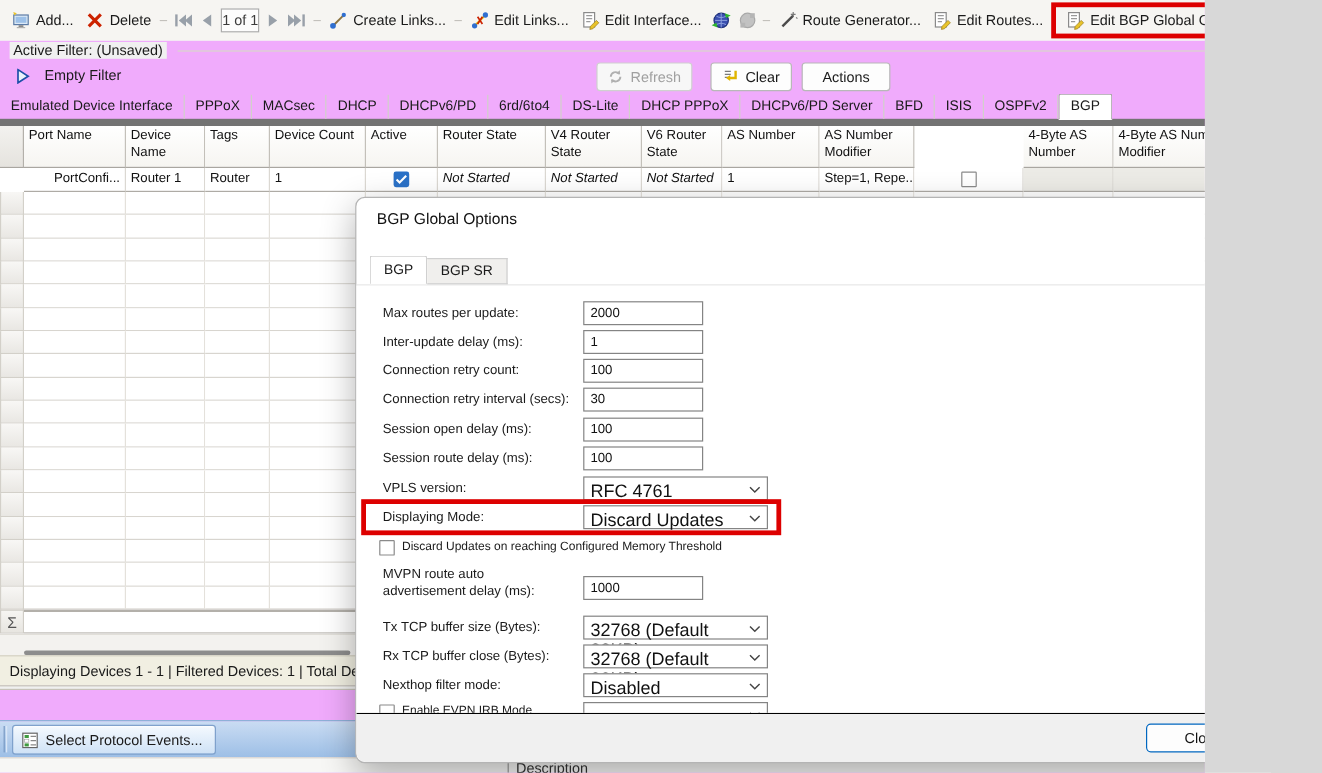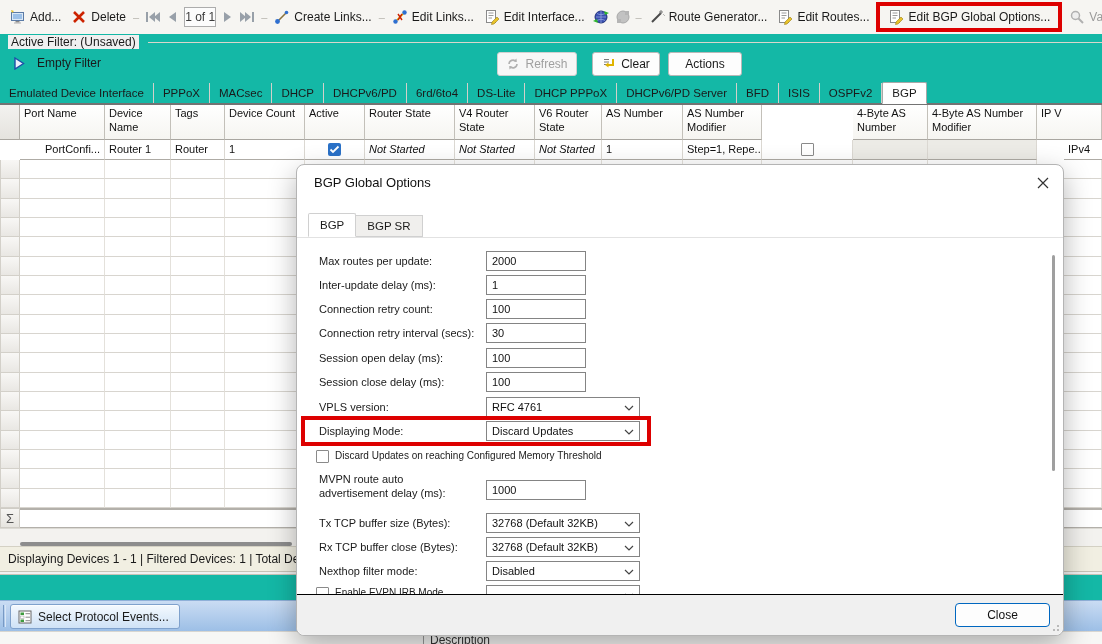--- a/index.html
+++ b/index.html
@@ -1,38 +1,38 @@
 <!DOCTYPE html>
 <html style="--hl: #dd0000; --cb-blue: #2a71c7; --close-blue: #0067c0;"><head>
 <meta charset="utf-8">
 <style>
   * { margin:0; padding:0; box-sizing:border-box; }
   body { font-family:"Liberation Sans", sans-serif; background:#d8d8d8; }
-  .screen { position:relative; width:1102px; height:644px; background:#14b8a6; overflow:hidden; font-family:"Liberation Sans",sans-serif; }
+  .screen { position:relative; width:1004px; height:644px; background:#f0abfc; overflow:hidden; font-family:"Liberation Sans",sans-serif; }
 
   
   .toolbar { position:absolute; top:0; left:0; width:1102px; height:34px; background:#f6f5f2; display:flex; align-items:center; padding-left:5px; white-space:nowrap; }
   .tb-btn { display:inline-flex; align-items:center; gap:4px; padding:3px 5px; font-size:12px; color:#1a1a1a; }
   .tb-sep { color:#b7b4ae; font-size:11px; padding:0 2px; }
   .rec-box { border:1px solid #acacac; background:#fcfcfc; font-size:12px; color:#3c3c3c; width:58px; height:20px; display:inline-flex; align-items:center; justify-content:center; margin:0 3px; }
   .navgrp { display:inline-flex; align-items:center; gap:6px; padding:0 4px; }
   .hl-frame { display:inline-flex; align-items:center; border:4px solid var(--hl); padding:0 3px; margin:0 2px; }
   .icon16 { width:16px; height:16px; flex:0 0 16px; }
   .gray-txt { color:#9b9b9b; }
 
   
   .filter-area { position:absolute; top:34px; left:0; width:1102px; height:49px; }
   .gb-label { position:absolute; left:8px; top:1px; font-size:12px; color:#1a1a1a; background:#f0f0f0; padding:0 3px; }
   .gb-line { position:absolute; left:148px; right:0; top:8px; border-top:1px solid #d9d6cb; }
   .empty-filter { position:absolute; left:13px; top:22px; display:flex; align-items:center; gap:12px; font-size:12px; color:#1a1a1a; }
   .fbtn { position:absolute; top:18px; height:24px; border:1px solid #b8b8b8; border-radius:3px; background:#fdfdfd; font-size:12px; display:flex; align-items:center; justify-content:center; gap:5px; color:#1a1a1a; }
   .fbtn.disabled { color:#a0a0a0; border-color:#d0d0d0; background:#f7f7f7; }
 
   
-  .tabstrip { position:absolute; top:84px; left:0; width:1102px; height:21px; display:flex; align-items:flex-end; border-bottom:2px solid #737373; font-size:11.5px; }
+  .tabstrip { position:absolute; top:84px; left:0; width:1102px; height:21px; display:flex; align-items:flex-end; border-bottom:6px solid #737373; font-size:11.5px; }
   .ptab { padding:3px 9px 3px 9px; color:#1a1a1a; border-right:1px solid #d2d0ca; height:20px; display:flex; align-items:center; }
   .ptab.active { background:#fff; border:1px solid #a8a8a8; border-bottom:1px solid #fff; margin-bottom:-1px; height:22px; border-radius:2px 2px 0 0; }
 
   
   .table-region { position:absolute; top:105px; left:0; width:1102px; height:443px; background:#fff; }
   .hcell { position:absolute; top:0; height:35px; border-right:1px solid #c3c0b9; border-bottom:1px solid #a9a6a0; background:linear-gradient(#ffffff,#f6f5f1); font-size:11px; color:#111; padding:2px 4px; line-height:1.25; overflow:hidden; }
   .sel-h { background:linear-gradient(#f3f2ef,#e5e3de); border-right:1px solid #b3b0aa; }
   .dcell { position:absolute; top:35px; height:20px; border-right:1px solid #dbd8d2; border-bottom:1px solid #aeaba5; background:#fff; font-size:11px; color:#111; padding:3px 4px 0 4px; white-space:nowrap; overflow:hidden; }
   .dcell.center { display:flex; align-items:center; justify-content:center; padding-top:0; }
   .dcell.right { text-align:right; }
@@ -66,21 +66,21 @@
   .dlg-x { position:absolute; right:8px; top:6px; width:24px; height:24px; display:flex; align-items:center; justify-content:center; }
   .dlg-tabs { position:absolute; left:11px; top:48px; display:flex; align-items:flex-end; font-size:11.5px; }
   .dtab { padding:4px 11px; color:#1a1a1a; }
   .dtab.active { background:#fff; border:1px solid #d0d0d0; border-bottom:1px solid #fff; border-radius:2px 2px 0 0; position:relative; z-index:2; padding:5px 11px; }
   .dtab.inactive { background:#f0efed; border:1px solid #d0d0d0; border-left:none; }
   .dlg-tabline { position:absolute; left:0; right:0; top:72px; border-top:1px solid #e2e2e2; }
   .dlg-body { position:absolute; left:0; right:0; top:73px; bottom:41px; overflow:hidden; background:#fff; }
   .f-label { position:absolute; left:22px; font-size:11px; color:#1a1a1a; white-space:nowrap; }
   .f-label.wrap { width:155px; white-space:normal; line-height:1.3; }
   .f-input { position:absolute; left:189px; width:100px; height:20px; border:1px solid #848484; background:#fff; font-size:11px; color:#111; padding:3px 0 0 5px; }
-  .f-select { position:absolute; left:189px; width:154px; height:20px; border:1px solid #848484; background:#fff; font-size:11px; color:#111; padding:3px 18px 0 5px; }
+  .f-select { position:absolute; left:189px; width:154px; height:20px; border:1px solid #848484; background:#fff; font-size:15px; color:#111; padding:3px 18px 0 5px; }
   .f-chev { position:absolute; right:5px; top:7px; }
   .f-cbrow { position:absolute; display:flex; align-items:flex-start; gap:6px; font-size:10px; color:#1a1a1a;justify-content:flex-end; }
   .hl-row { position:absolute; left:4px; width:350px; height:30px; border:4px solid var(--hl); z-index:6; pointer-events:none; }
   .dlg-scroll { position:absolute; right:8px; top:90px; width:3px; height:216px; background:#9f9f9f; border-radius:2px; }
   .dlg-footer { position:absolute; left:0; right:0; bottom:0; height:41px; background:#f0f0f0; border-top:1px solid #000000; border-radius:0 0 8px 8px; }
   .close-btn { position:absolute; right:13px; bottom:8px; width:95px; height:24px; background:#fdfdfd; border:1px solid var(--close-blue); border-radius:4px; font-size:12px; color:#111; display:flex; align-items:center; justify-content:center; }
   .grip { position:absolute; right:4px; bottom:4px; width:10px; height:10px; }
   .grip i { position:absolute; width:2px; height:2px; background:#b9b9b9; }
 </style>
 </head>
@@ -609,21 +609,21 @@
         <div class="f-label" style="top: 17px;">Max routes per update:</div>
         <div class="f-input" style="top: 13px;">2000</div>
         <div class="f-label" style="top: 41px;">Inter-update delay (ms):</div>
         <div class="f-input" style="top: 37px;">1</div>
         <div class="f-label" style="top: 65px;">Connection retry count:</div>
         <div class="f-input" style="top: 61px;">100</div>
         <div class="f-label" style="top: 89px;">Connection retry interval (secs):</div>
         <div class="f-input" style="top: 85px;">30</div>
         <div class="f-label" style="top: 114px;">Session open delay (ms):</div>
         <div class="f-input" style="top: 110px;">100</div>
-        <div class="f-label" style="top: 138px;">Session close delay (ms):</div>
+        <div class="f-label" style="top: 138px;">Session route delay (ms):</div>
         <div class="f-input" style="top: 134px;">100</div>
         <div class="f-label" style="top: 163px;">VPLS version:</div>
         <div class="f-select" style="top: 159px;">RFC 4761<svg class="f-chev" width="10" height="6" viewBox="0 0 10 6">
             <path d="M1 1 L5 5 L9 1" stroke="#444" stroke-width="1.2" fill="none"></path>
           </svg></div>
         <div class="f-label" style="top: 187px;">Displaying Mode:</div>
         <div class="f-select" style="top: 183px;">Discard Updates<svg class="f-chev" width="10" height="6" viewBox="0 0 10 6">
             <path d="M1 1 L5 5 L9 1" stroke="#444" stroke-width="1.2" fill="none"></path>
           </svg></div>
         <div class="hl-row" style="top: 178px;"></div>

